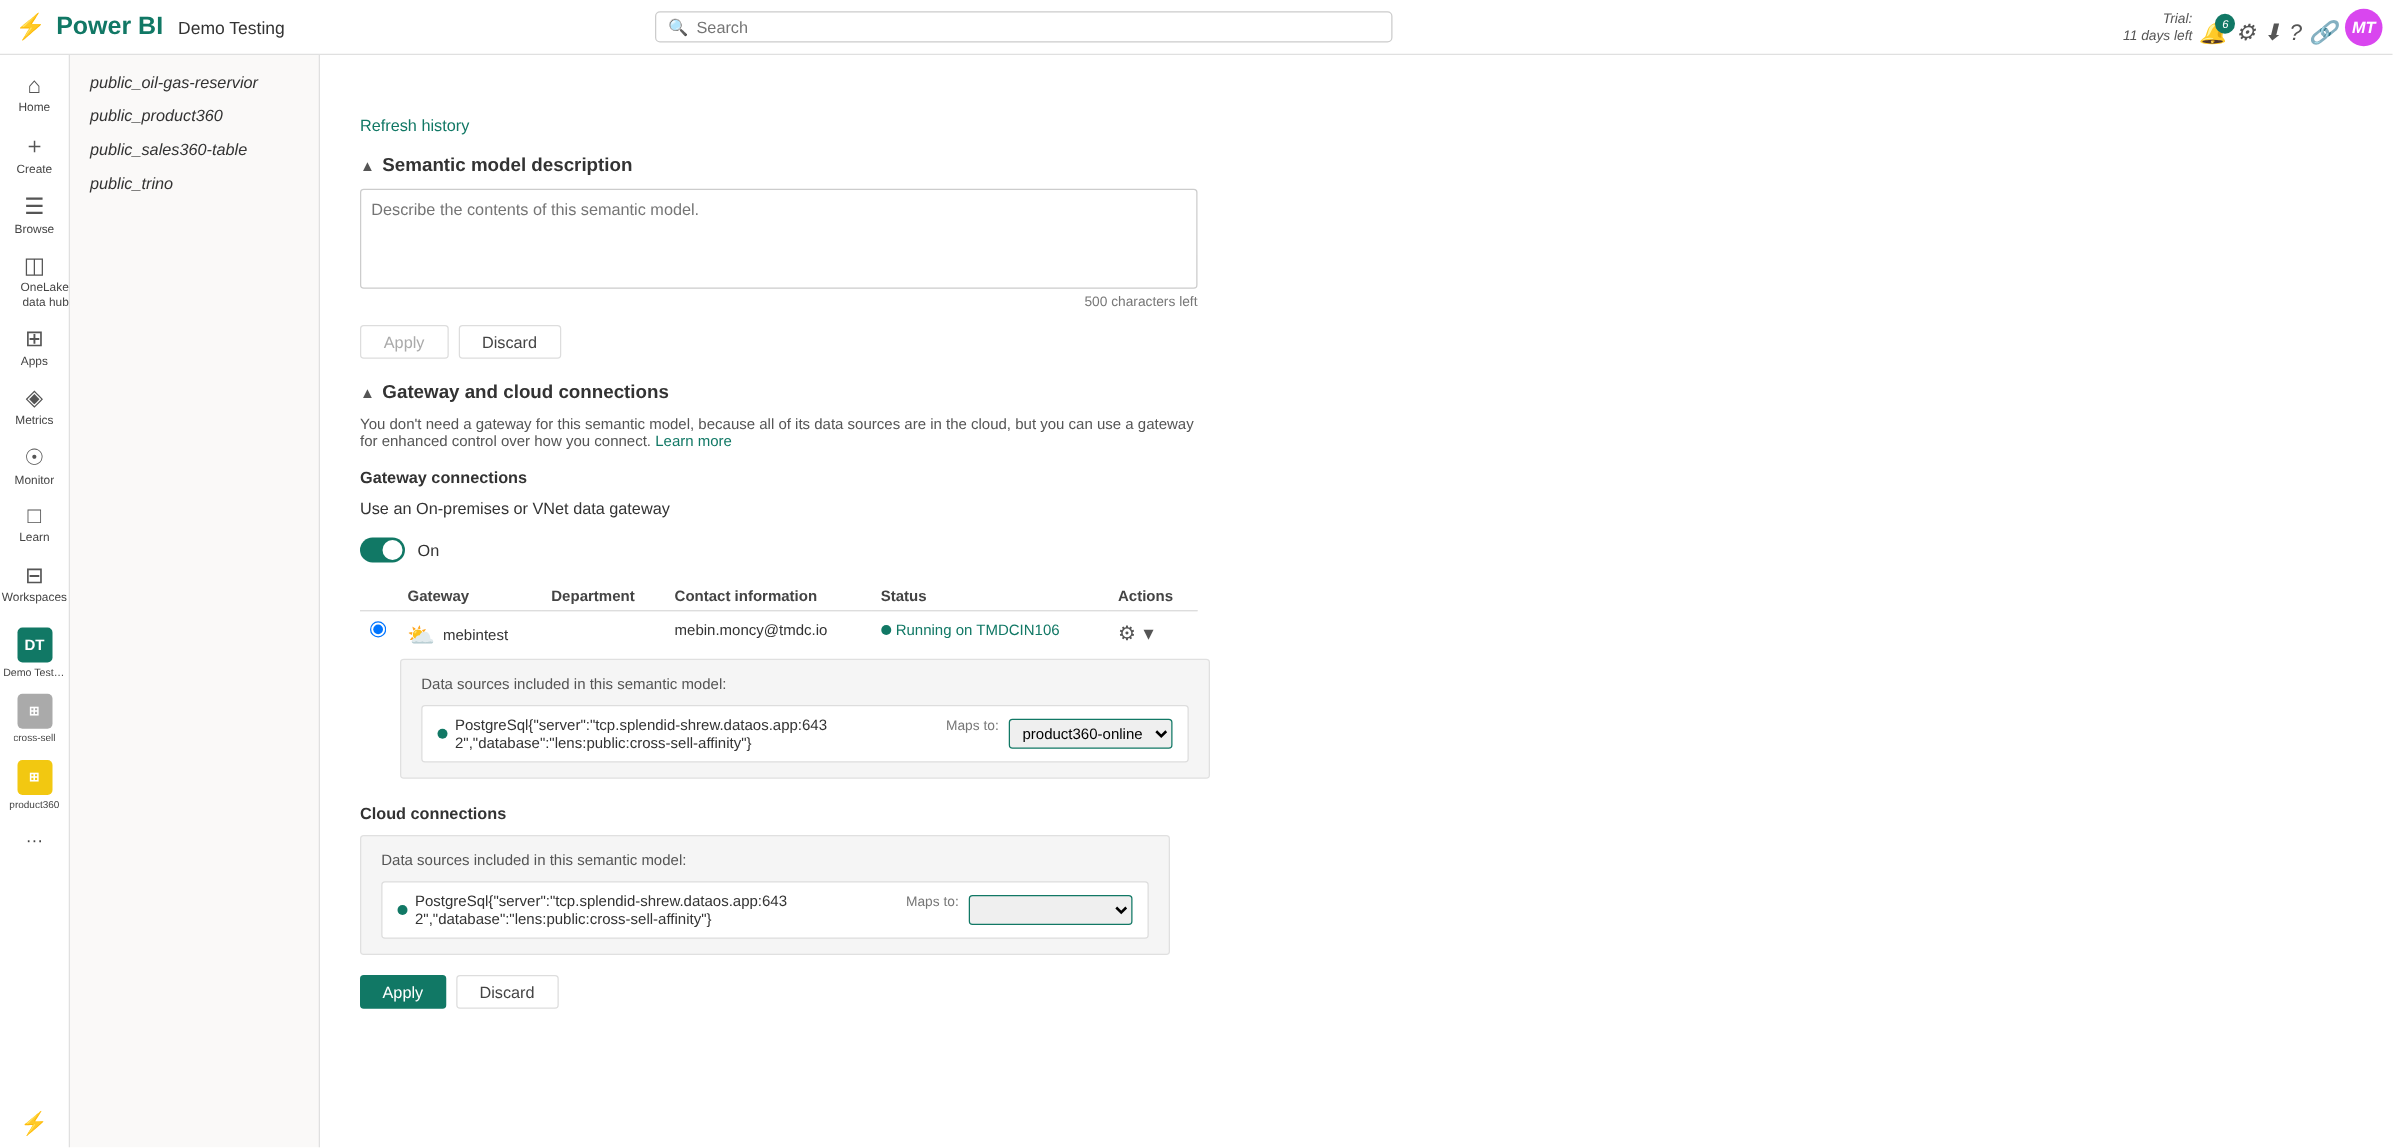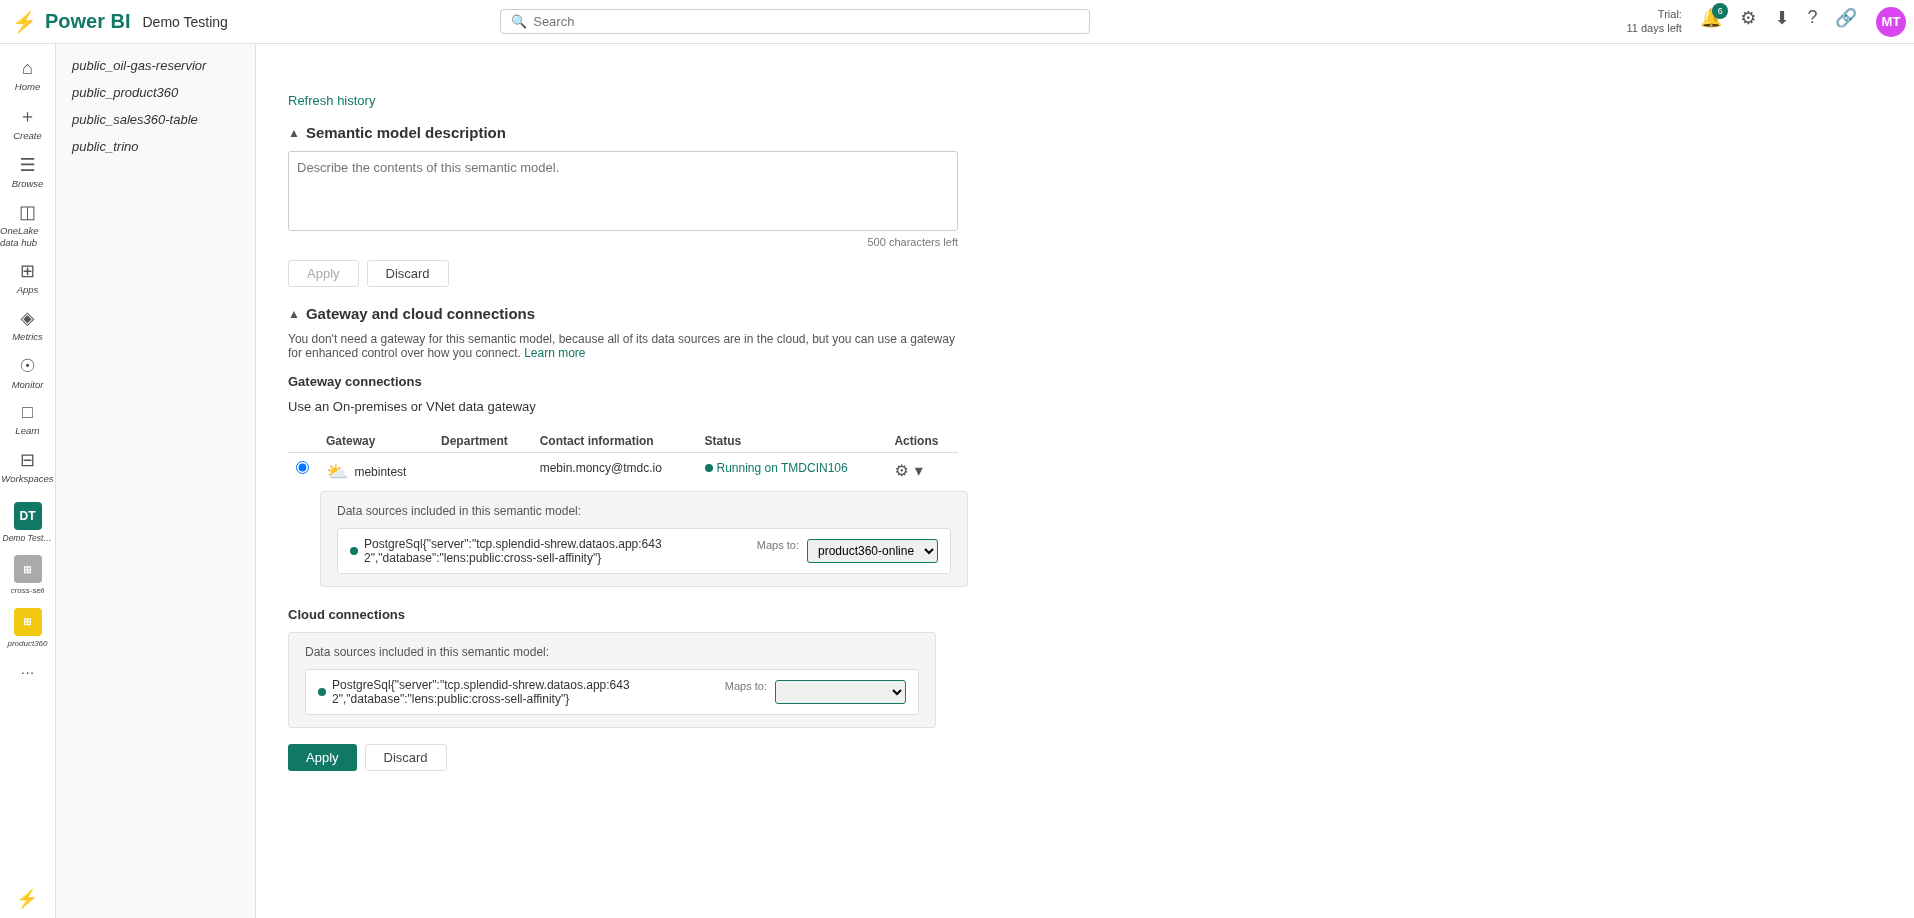--- a/index.html
+++ b/index.html
@@ -95,23 +95,24 @@
       border-radius: 4px;
       padding: 4px 10px;
       gap: 6px;
       background: #fff;
     }
     .topbar-search input {
       border: none; outline: none; width: 100%; font-size: 13px; background: transparent;
     }
     .topbar-right {
       display: flex;
-      align-items: flex-start;
-      gap: 18px;
+      align-items: flex-end;
+      gap: 6px;
       margin-left: auto;
+      font-style: italic;
     }
     .trial-badge {
       font-size: 11px;
       color: #555;
       text-align: right;
       line-height: 1.3;
     }
     .notif-badge {
       position: relative;
       display: flex; align-items: center; justify-content: center;
@@ -295,21 +296,21 @@
       border: 1px solid #e0e0e0;
       border-radius: 3px;
       padding: 12px 16px;
       max-width: 648px;
       margin-bottom: 16px;
     }
 
     .refresh-link { color: #117865; text-decoration: none; font-size: 13px; cursor: pointer; display: block; margin-bottom: 16px; margin-top: 29px; }
 
     
-    .nav-label { font-size: 9.5px; text-align: left; line-height: 1.2; font-style: italic; }
+    .nav-label { font-size: 9.5px; text-align: right; line-height: 1.2; }
   </style>
 </head>
 <body>
 
 <div class="topbar">
   <span class="topbar-logo">⚡</span>
   <span class="topbar-brand">Power BI</span>
   <span class="topbar-workspace">Demo Testing</span>
 
   <div class="topbar-search">
@@ -428,20 +429,24 @@
 
       <p class="info-text">
         <span>You don't need a gateway for this semantic model, because all of its data sources are in the cloud, but you can use a gateway for enhanced control over how you connect.</span>
         <a href="#">Learn more</a>
       </p>
 
       <div class="sub-section-title">Gateway connections</div>
 
       <div class="toggle-row">
         <span style="font-size:13px;color:#333;">Use an On-premises or VNet data gateway</span>
+      </div>
+      <div class="toggle-row">
+        <div class="toggle"></div>
+        <span class="toggle-label">On</span>
       </div>
 
       <table class="gateway-table">
         <thead>
           <tr>
             <th style="width:30px;"></th>
             <th>Gateway</th>
             <th>Department</th>
             <th>Contact information</th>
             <th>Status</th>

